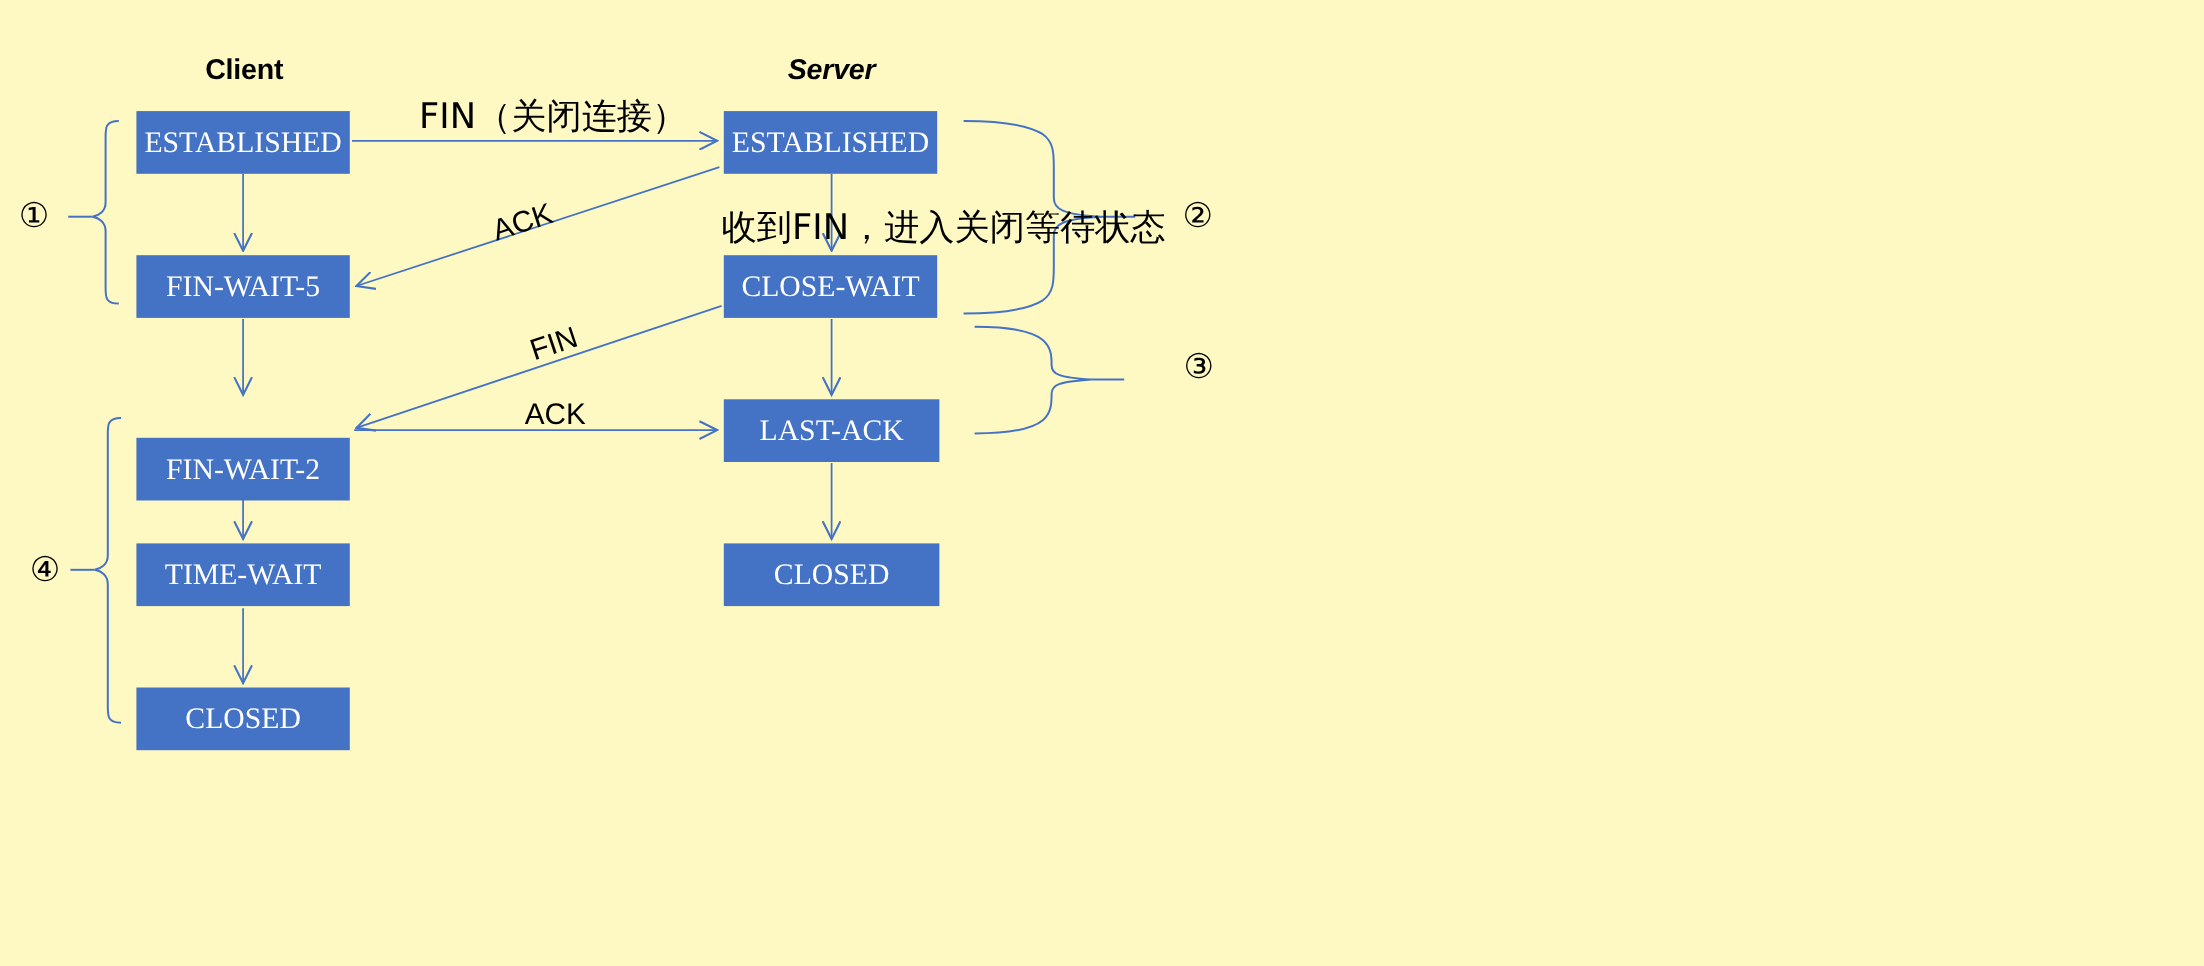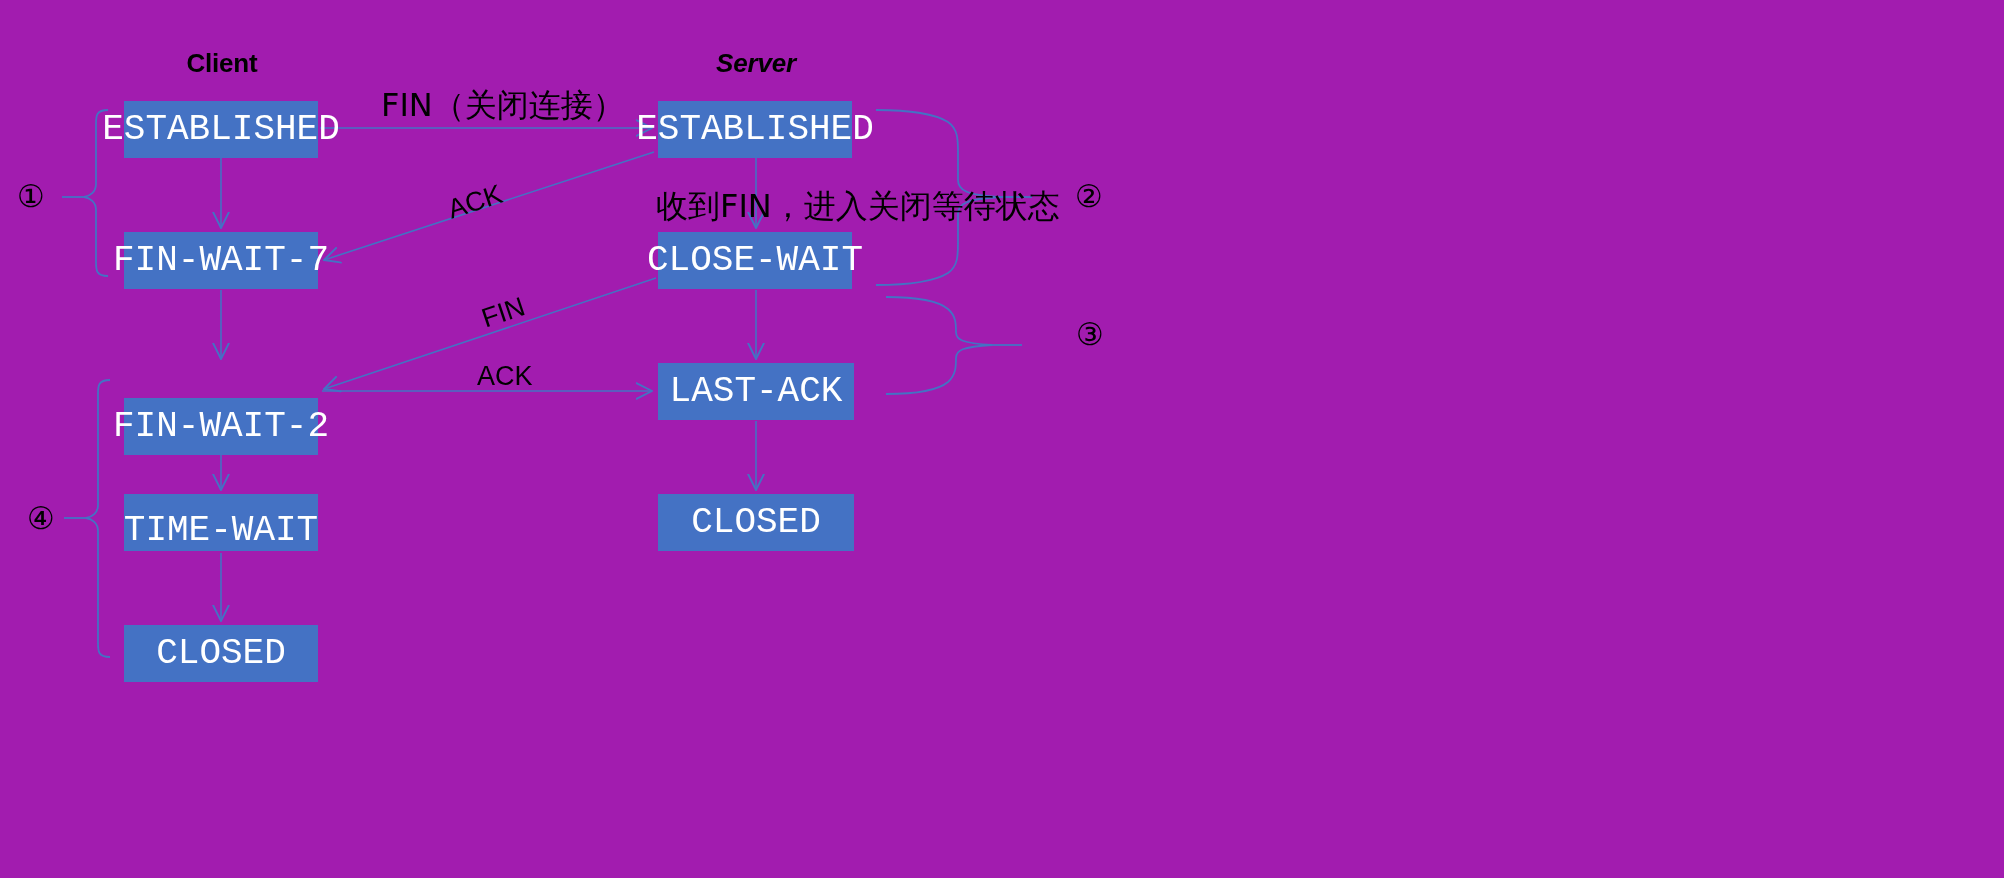--- a/index.html
+++ b/index.html
@@ -8,43 +8,43 @@
     padding: 0;
     background: #ffffff;
   }
   body {
     font-family: "Liberation Sans", "DejaVu Sans", sans-serif;
   }
   #canvas {
     position: relative;
     width: 2004px;
     height: 878px;
-    background: #a21caf;
+    background: #fef9c3;
     overflow: hidden;
   }
   
   .col-header {
     position: absolute;
     font-weight: bold;
     font-size: 26px;
     color: #000000;
     text-align: center;
     white-space: nowrap;
     letter-spacing: -0.2px;
   }
   
   .state-box {
     position: absolute;
     background: #4472c4;
     color: #ffffff;
     display: flex;
     align-items: center;
     justify-content: center;
-    font-size: 36px;
-    font-family: Liberation Mono, monospace;
+    font-size: 27px;
+    font-family: Liberation Serif, serif;
     letter-spacing: 0px;
     box-sizing: border-box;
     white-space: nowrap;
   }
   
   .edge-label {
     position: absolute;
     font-size: 27px;
     color: #000000;
     white-space: nowrap;
@@ -150,26 +150,26 @@
     </g>
   </svg>
 
   <div class="col-header" style="left:124px; top:48px; width:196px;">Client</div>
   <div class="col-header" style="left:658px; top:48px; width:196px;font-style:italic;">Server</div>
 
   <div class="state-box" style="left:124px; top:101px; width:194px; height:57px;">
     <span>ESTABLISHED</span>
   </div>
   <div class="state-box" style="left:124px; top:232px; width:194px; height:57px;">
-    <span>FIN-WAIT-7</span>
+    <span>FIN-WAIT-5</span>
   </div>
   <div class="state-box" style="left:124px; top:363px; width:194px; height:57px;margin-top:35px;">
     <span>FIN-WAIT-2</span>
   </div>
-  <div class="state-box" style="left:124px; top:494px; width:194px; height:57px;align-items:flex-end;">
+  <div class="state-box" style="left:124px; top:494px; width:194px; height:57px;">
     <span>TIME-WAIT</span>
   </div>
   <div class="state-box" style="left:124px; top:625px; width:194px; height:57px;">
     <span>CLOSED</span>
   </div>
 
   <div class="state-box" style="left:658px; top:101px; width:194px; height:57px;">
     <span>ESTABLISHED</span>
   </div>
   <div class="state-box" style="left:658px; top:232px; width:194px; height:57px;">

